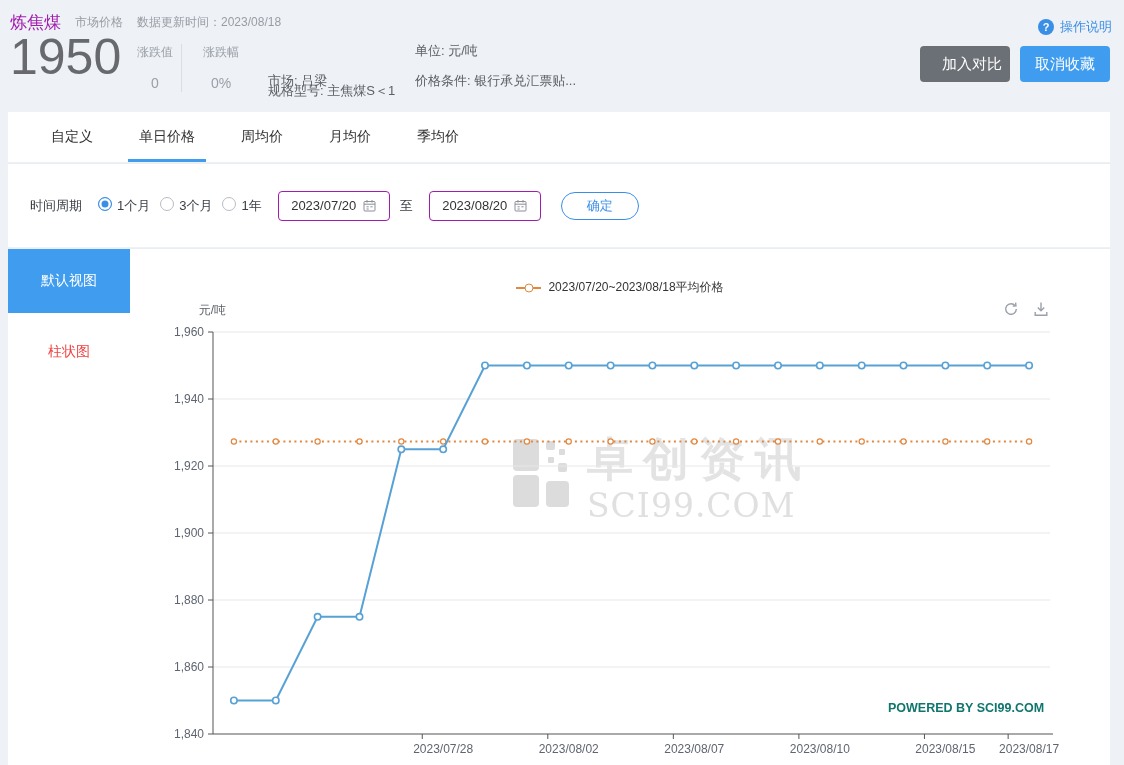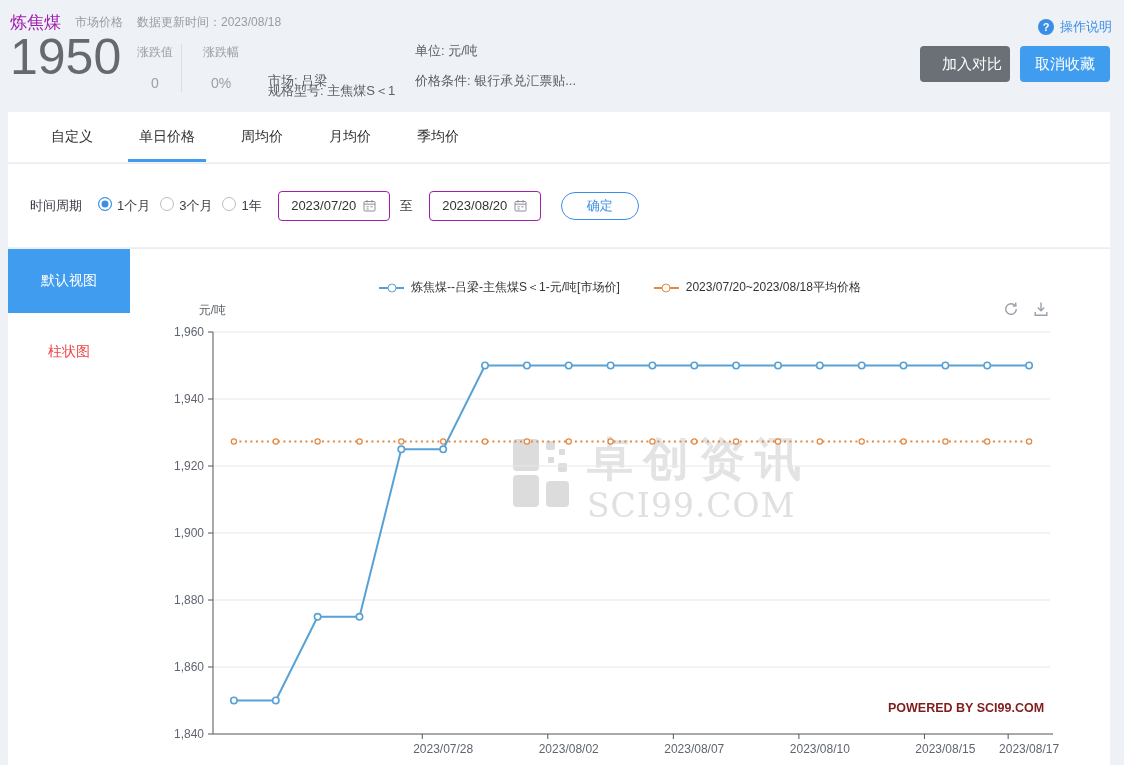--- a/index.html
+++ b/index.html
@@ -60,21 +60,21 @@
   .lgm::before{content:"";position:absolute;left:0;right:0;top:4px;height:2px;background:var(--c,#999);}
   .lgm::after{content:"";position:absolute;left:50%;top:50%;transform:translate(-50%,-50%);
         width:7px;height:7px;border:1.5px solid var(--c,#999);border-radius:50%;background:#fff;}
   .chart-tools{position:absolute;top:51px;right:60px;display:flex;gap:12px;align-items:center;}
   .tool{cursor:pointer;display:flex;}
   .unit{position:absolute;left:158px;top:53px;width:60px;text-align:right;font-size:12px;color:#5c6166;}
   .watermark{position:absolute;left:505px;top:186px;display:flex;align-items:flex-start;gap:16px;}
   .wm-cn{font-size:46px;font-weight:bold;color:#e3e3e3;letter-spacing:10px;line-height:1.05;}
   .wm-en{font-family:"DejaVu Serif","Liberation Serif",serif;font-size:33px;color:#e0e0e0;letter-spacing:1px;margin-top:3px;}
   #chart-svg{position:absolute;left:132px;top:70px;}
-  .powered{position:absolute;left:880px;top:452px;font-size:12.5px;font-weight:bold;color:#7f1d1d;}
+  .powered{position:absolute;left:880px;top:452px;font-size:12.5px;font-weight:bold;color:#0f766e;}
 </style>
 </head>
 <body>
 
 <div class="page">
 
   <div class="hdr-row1">
     <span class="page-title">炼焦煤</span>
     <span class="price-type">市场价格</span>
     <span class="update-time"><span>数据更新时间：</span><span>2023/08/18</span></span>
@@ -142,24 +142,20 @@
         </svg>
     </span>
     <button class="confirm">确定</button>
   </div>
 
   <div class="chart-card">
     <div class="side-item side-0 active checked">默认视图</div>
     <div class="side-item side-1">柱状图</div>
 
     <div class="legend">
-      <span class="legend-item" id="lg-0" style="--c: #58a1d5;">
-        <span class="lgm"></span>
-        <span>炼焦煤--吕梁-主焦煤S＜1-元/吨[市场价]</span>
-      </span>
       <span class="legend-item" id="lg-1" style="--c: #e2873f;">
         <span class="lgm"></span>
         <span>2023/07/20~2023/08/18平均价格</span>
       </span>
     </div>
 
     <div class="chart-tools">
       <span class="tool">
         <svg width="18" height="18" viewBox="0 0 18 18" fill="none" stroke="#9aa0a8" stroke-width="1.4">
             <path d="M14.3 9a5.3 5.3 0 1 1-1.05-3.17"></path>

